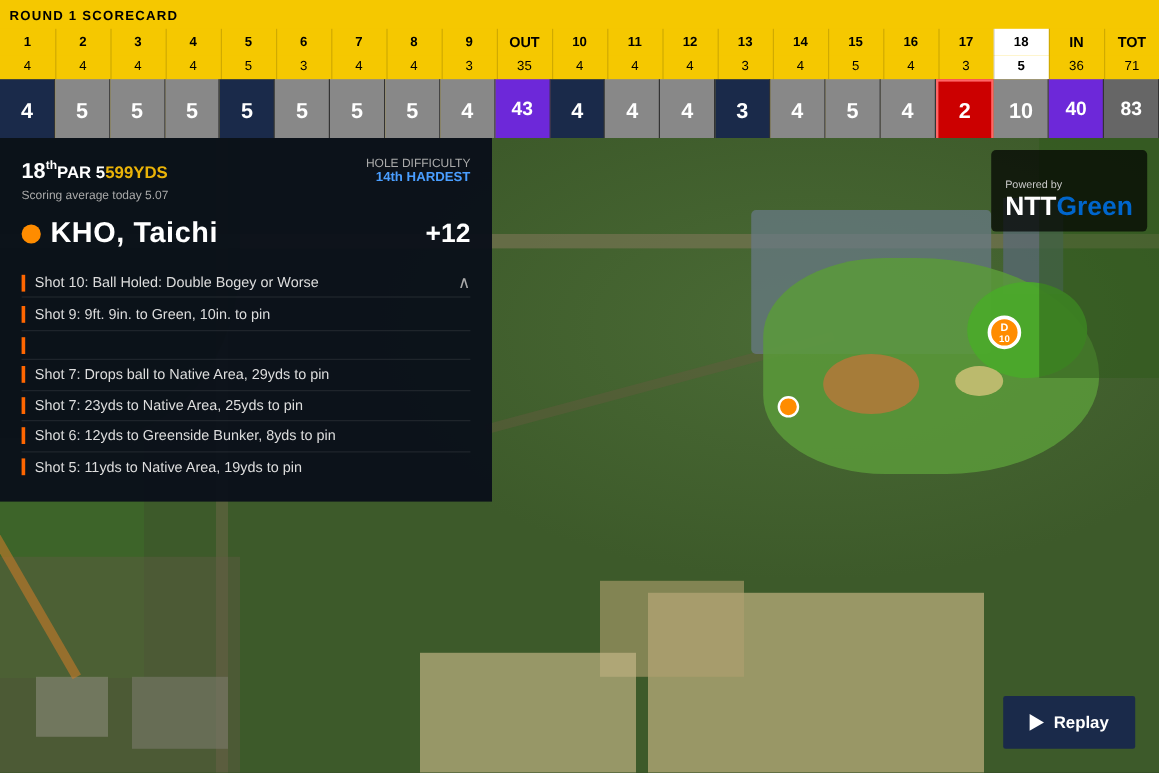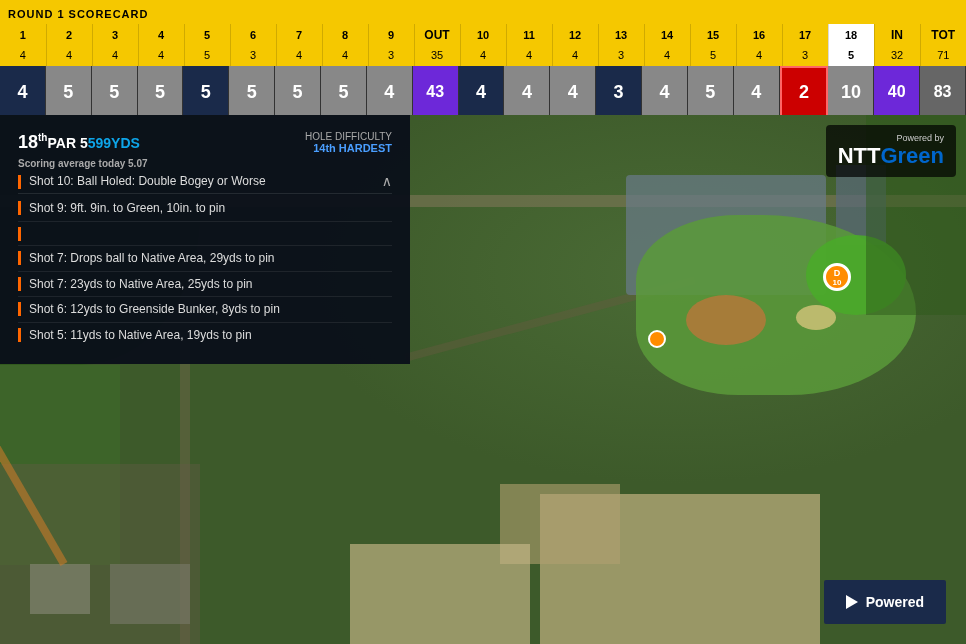--- a/index.html
+++ b/index.html
@@ -188,40 +188,40 @@
       vertical-align: super;
     }
     .hole-par {
       font-size: 14px;
       font-weight: 700;
       color: #fff;
     }
     .hole-yds {
       font-size: 14px;
       font-weight: 700;
-      color: #0ea5e9;
+      color: #eab308;
     }
     .hole-difficulty {
       margin-left: auto;
       text-align: right;
     }
     .hole-difficulty .label {
       font-size: 10px;
       color: #aaa;
       text-transform: uppercase;
     }
     .hole-difficulty .value {
       font-size: 11px;
       font-weight: 900;
       color: #4a9eff;
     }
     .scoring-avg {
       font-size: 10px;
       color: #aaa;
-      font-weight: bold;
+      margin-bottom: 12px;
     }
 
     .player-row {
       display: flex;
       align-items: center;
       gap: 8px;
       margin-bottom: 14px;
     }
     .player-dot {
       width: 16px;
@@ -290,21 +290,21 @@
       top: 125px;
       right: 10px;
       background: rgba(0,0,0,0.7);
       padding: 8px 12px;
       border-radius: 4px;
       color: #fff;
     }
     .powered-by {
       font-size: 9px;
       color: #ccc;
-      text-align: right;
+      margin-top: 16px;
     }
     .ntt-text {
       font-size: 22px;
       font-weight: 900;
       color: #fff;
     }
     .ntt-data-blue {
       color: #0066cc;
     }
 
@@ -383,21 +383,21 @@
       <td>35</td>
       <td>4</td>
       <td>4</td>
       <td>4</td>
       <td>3</td>
       <td>4</td>
       <td>5</td>
       <td>4</td>
       <td>3</td>
       <td style="background:#fff;color:#000;font-weight:700;">5</td>
-      <td>32</td>
+      <td>36</td>
       <td>71</td>
     </tr>
   </tbody>
     </table>
 
   <div class="score-row">
     <div class="score-cell dark-blue">4</div>
     <div class="score-cell light-gray">5</div>
     <div class="score-cell light-gray">5</div>
     <div class="score-cell light-gray">5</div>
@@ -466,20 +466,25 @@
     <span class="hole-number">18<sup>th</sup></span>
     <span class="hole-par">PAR 5</span>
     <span class="hole-yds">599YDS</span>
     <div class="hole-difficulty">
       <div class="label">Hole difficulty</div>
       <div class="value">14th HARDEST</div>
     </div>
   </div>
   <div class="scoring-avg">Scoring average today 5.07</div>
 
+  <div class="player-row">
+    <div class="player-dot"></div>
+    <span class="player-name">KHO, Taichi</span>
+    <span class="player-score">+12</span>
+  </div>
 
   <ul class="shots-list">
 
     <li class="shot-item shot-header-row">
       <div class="shot-bar"></div>
       <span class="shot-header-label">Shot 10: Ball Holed: Double Bogey or Worse</span>
       <span class="chevron-up">∧</span>
     </li>
     <li class="shot-item">
       <div class="shot-bar"></div>
@@ -509,14 +514,14 @@
 
 <div class="ntt-logo">
   <div class="powered-by">Powered by</div>
   <div>
     <span class="ntt-text">NTT</span><span class="ntt-text ntt-data-blue">Green</span>
   </div>
 </div>
 
 <button class="replay-btn">
   <div class="replay-play-icon"></div>
-  <span>Powered</span>
+  <span>Replay</span>
 </button>
 
 </body></html>

